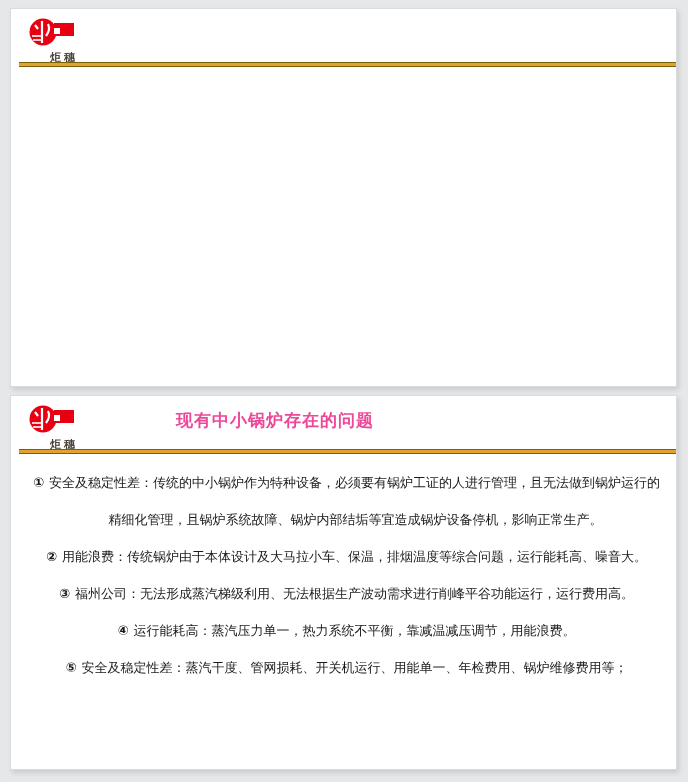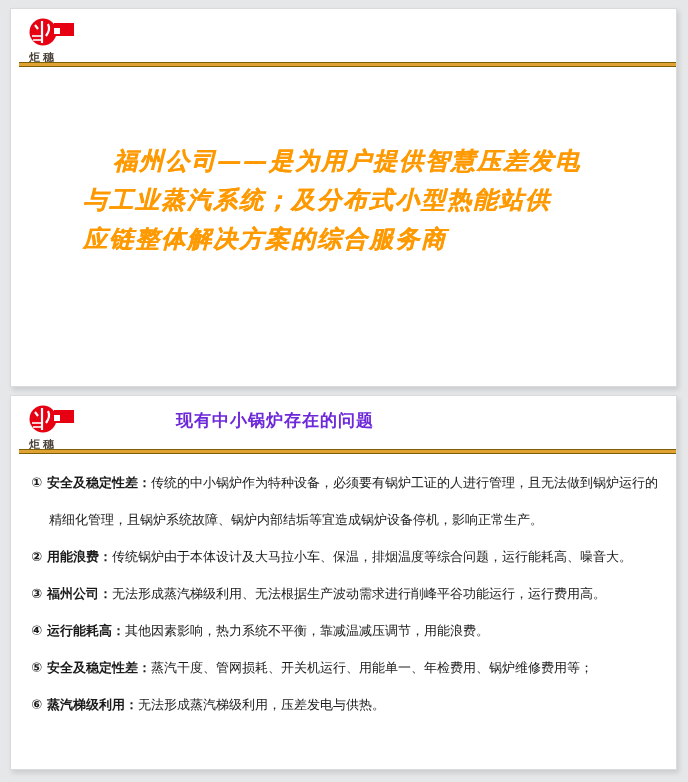--- a/index.html
+++ b/index.html
@@ -1,18 +1,19 @@
 <!DOCTYPE html>
 <html><head>
 <meta charset="utf-8">
 <style>
   html,body{margin:0;padding:0;background:#e6e7e9;}
   .canvas{
     position:relative;width:688px;height:782px;background:#e6e7e9;overflow:hidden;
     font-family:"Liberation Sans","DejaVu Sans",sans-serif;
+    text-align:center;
   }
   .slide{
     position:absolute;left:10px;width:667px;background:#ffffff;
     border:1px solid #dadbdd;box-shadow:2px 3px 5px rgba(0,0,0,0.12);
     box-sizing:border-box;
   }
   .slide1{top:8px;height:379px;}
   .slide2{top:395px;height:375px;}
 
   .logo{position:absolute;left:18px;top:7px;width:70px;}
@@ -31,30 +32,30 @@
     position:absolute;left:72px;top:132px;width:560px;
     font-family:"DejaVu Serif",serif;font-style:italic;font-weight:bold;
     color:#ff9900;font-size:24px;line-height:39px;letter-spacing:2px;
     text-shadow:0.6px 0 0 #ff9900;
   }
   .headline .ln{white-space:nowrap;}
   .headline .ln.first{text-indent:30px;}
 
   .slide-title{
     position:absolute;left:165px;top:13px;
-    font-size:17px;font-weight:bold;color:#6d28d9;letter-spacing:1px;
+    font-size:17px;font-weight:bold;color:#ec4899;letter-spacing:1px;
   }
 
   .items{
     position:absolute;left:20px;right:14px;top:68px;
     font-size:13px;line-height:37px;color:#1a1a1a;
   }
   .items p{margin:0;padding-left:18px;text-indent:-18px;}
   .items .num{font-weight:bold;margin-right:5px;}
-  .items .label{font-weight:bold;}
+  .items .label{font-weight:normal;}
 </style>
 </head>
 <body>
 
 <div class="canvas">
 
   <div class="slide slide1">
     <div class="logo">
       <svg class="logo-icon" viewBox="0 0 46 34" xmlns="http://www.w3.org/2000/svg">
         <circle cx="14" cy="16" r="13.5" fill="#e60012"></circle>
@@ -63,25 +64,20 @@
         <path d="M19 8 C21 12 20 16 17 20" stroke="#ffffff" stroke-width="2.2" fill="none"></path>
         <path d="M3 20 L12 20" stroke="#ffffff" stroke-width="1.6" fill="none"></path>
         <path d="M4 24 L12 24" stroke="#ffffff" stroke-width="1.6" fill="none"></path>
         <rect x="25" y="7" width="20" height="13" fill="#e60012"></rect>
         <rect x="25" y="12" width="6" height="6" fill="#ffffff"></rect>
       </svg>
       <span class="logo-text">炬穗</span>
     </div>
     <div class="gold-line"></div>
 
-    <div class="headline">
-      <div class="ln first">福州公司——是为用户提供智慧压差发电</div>
-      <div class="ln">与工业蒸汽系统；及分布式小型热能站供</div>
-      <div class="ln">应链整体解决方案的综合服务商</div>
-    </div>
   </div>
 
   <div class="slide slide2">
     <div class="logo">
       <svg class="logo-icon" viewBox="0 0 46 34" xmlns="http://www.w3.org/2000/svg">
         <circle cx="14" cy="16" r="13.5" fill="#e60012"></circle>
         <path d="M6 9 L9 13" stroke="#ffffff" stroke-width="2.2" fill="none"></path>
         <path d="M13 5 L13 27" stroke="#ffffff" stroke-width="2.2" fill="none"></path>
         <path d="M19 8 C21 12 20 16 17 20" stroke="#ffffff" stroke-width="2.2" fill="none"></path>
         <path d="M3 20 L12 20" stroke="#ffffff" stroke-width="1.6" fill="none"></path>
@@ -98,24 +94,21 @@
       <p>
         <span class="num">①</span><span class="label">安全及稳定性差：</span><span class="text">传统的中小锅炉作为特种设备，必须要有锅炉工证的人进行管理，且无法做到锅炉运行的精细化管理，且锅炉系统故障、锅炉内部结垢等宜造成锅炉设备停机，影响正常生产。</span>
       </p>
       <p>
         <span class="num">②</span><span class="label">用能浪费：</span><span class="text">传统锅炉由于本体设计及大马拉小车、保温，排烟温度等综合问题，运行能耗高、噪音大。</span>
       </p>
       <p>
         <span class="num">③</span><span class="label">福州公司：</span><span class="text">无法形成蒸汽梯级利用、无法根据生产波动需求进行削峰平谷功能运行，运行费用高。</span>
       </p>
       <p>
-        <span class="num">④</span><span class="label">运行能耗高：</span><span class="text">其他因素影响，热力系统不平衡，靠减温减压调节，用能浪费。</span>
+        <span class="num">④</span><span class="label">运行能耗高：</span><span class="text">蒸汽压力单一，热力系统不平衡，靠减温减压调节，用能浪费。</span>
       </p>
       <p>
         <span class="num">⑤</span><span class="label">安全及稳定性差：</span><span class="text">蒸汽干度、管网损耗、开关机运行、用能单一、年检费用、锅炉维修费用等；</span>
-      </p>
-      <p>
-        <span class="num">⑥</span><span class="label">蒸汽梯级利用：</span><span class="text">无法形成蒸汽梯级利用，压差发电与供热。</span>
       </p>
     </div>
   </div>
 
 </div>
 
 </body></html>

